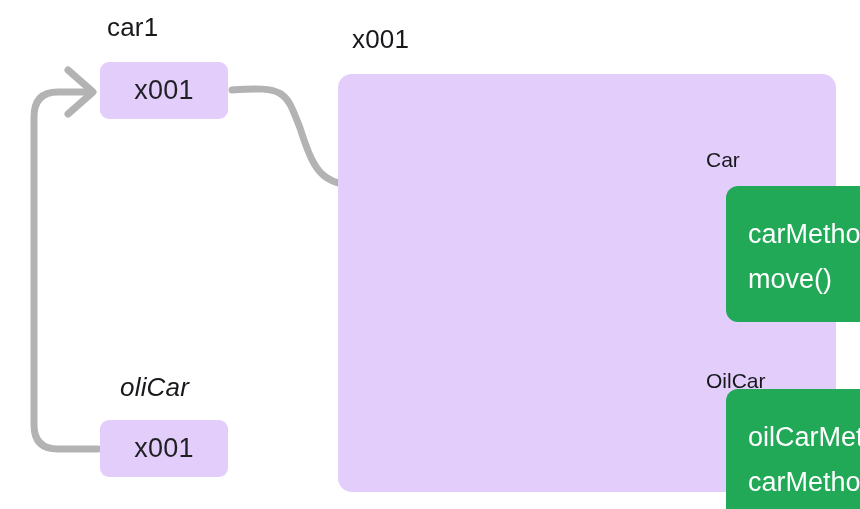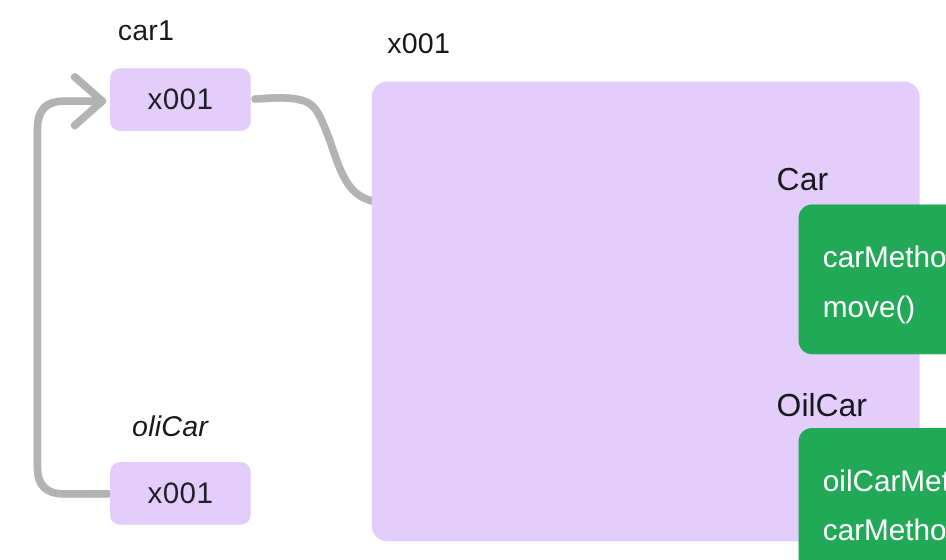--- a/index.html
+++ b/index.html
@@ -78,25 +78,25 @@
     line-height: 45px;
   }
   #car-methods    { left: 388px; top: 112px; width: 290px; height: 136px; }
   #oilcar-methods { left: 388px; top: 315px; width: 290px; height: 143px; }
   .method-line { display: block; white-space: nowrap; }
 
   
   .class-label {
     position: absolute;
     color: #17171c;
-    font-size: 29px;
+    font-size: 21px;
     white-space: nowrap;
   }
   #car-class-label    { left: 706px; top: 148px; }
-  #oilcar-class-label { left: 706px; top: 353px; text-align: right; }
+  #oilcar-class-label { left: 706px; top: 369px; text-align: right; }
 </style>
 </head>
 <body>
 
 <div id="canvas">
 
   <svg id="connectors" viewBox="0 0 860 509" width="860" height="509">
     <defs>
       <style>
         .conn {

